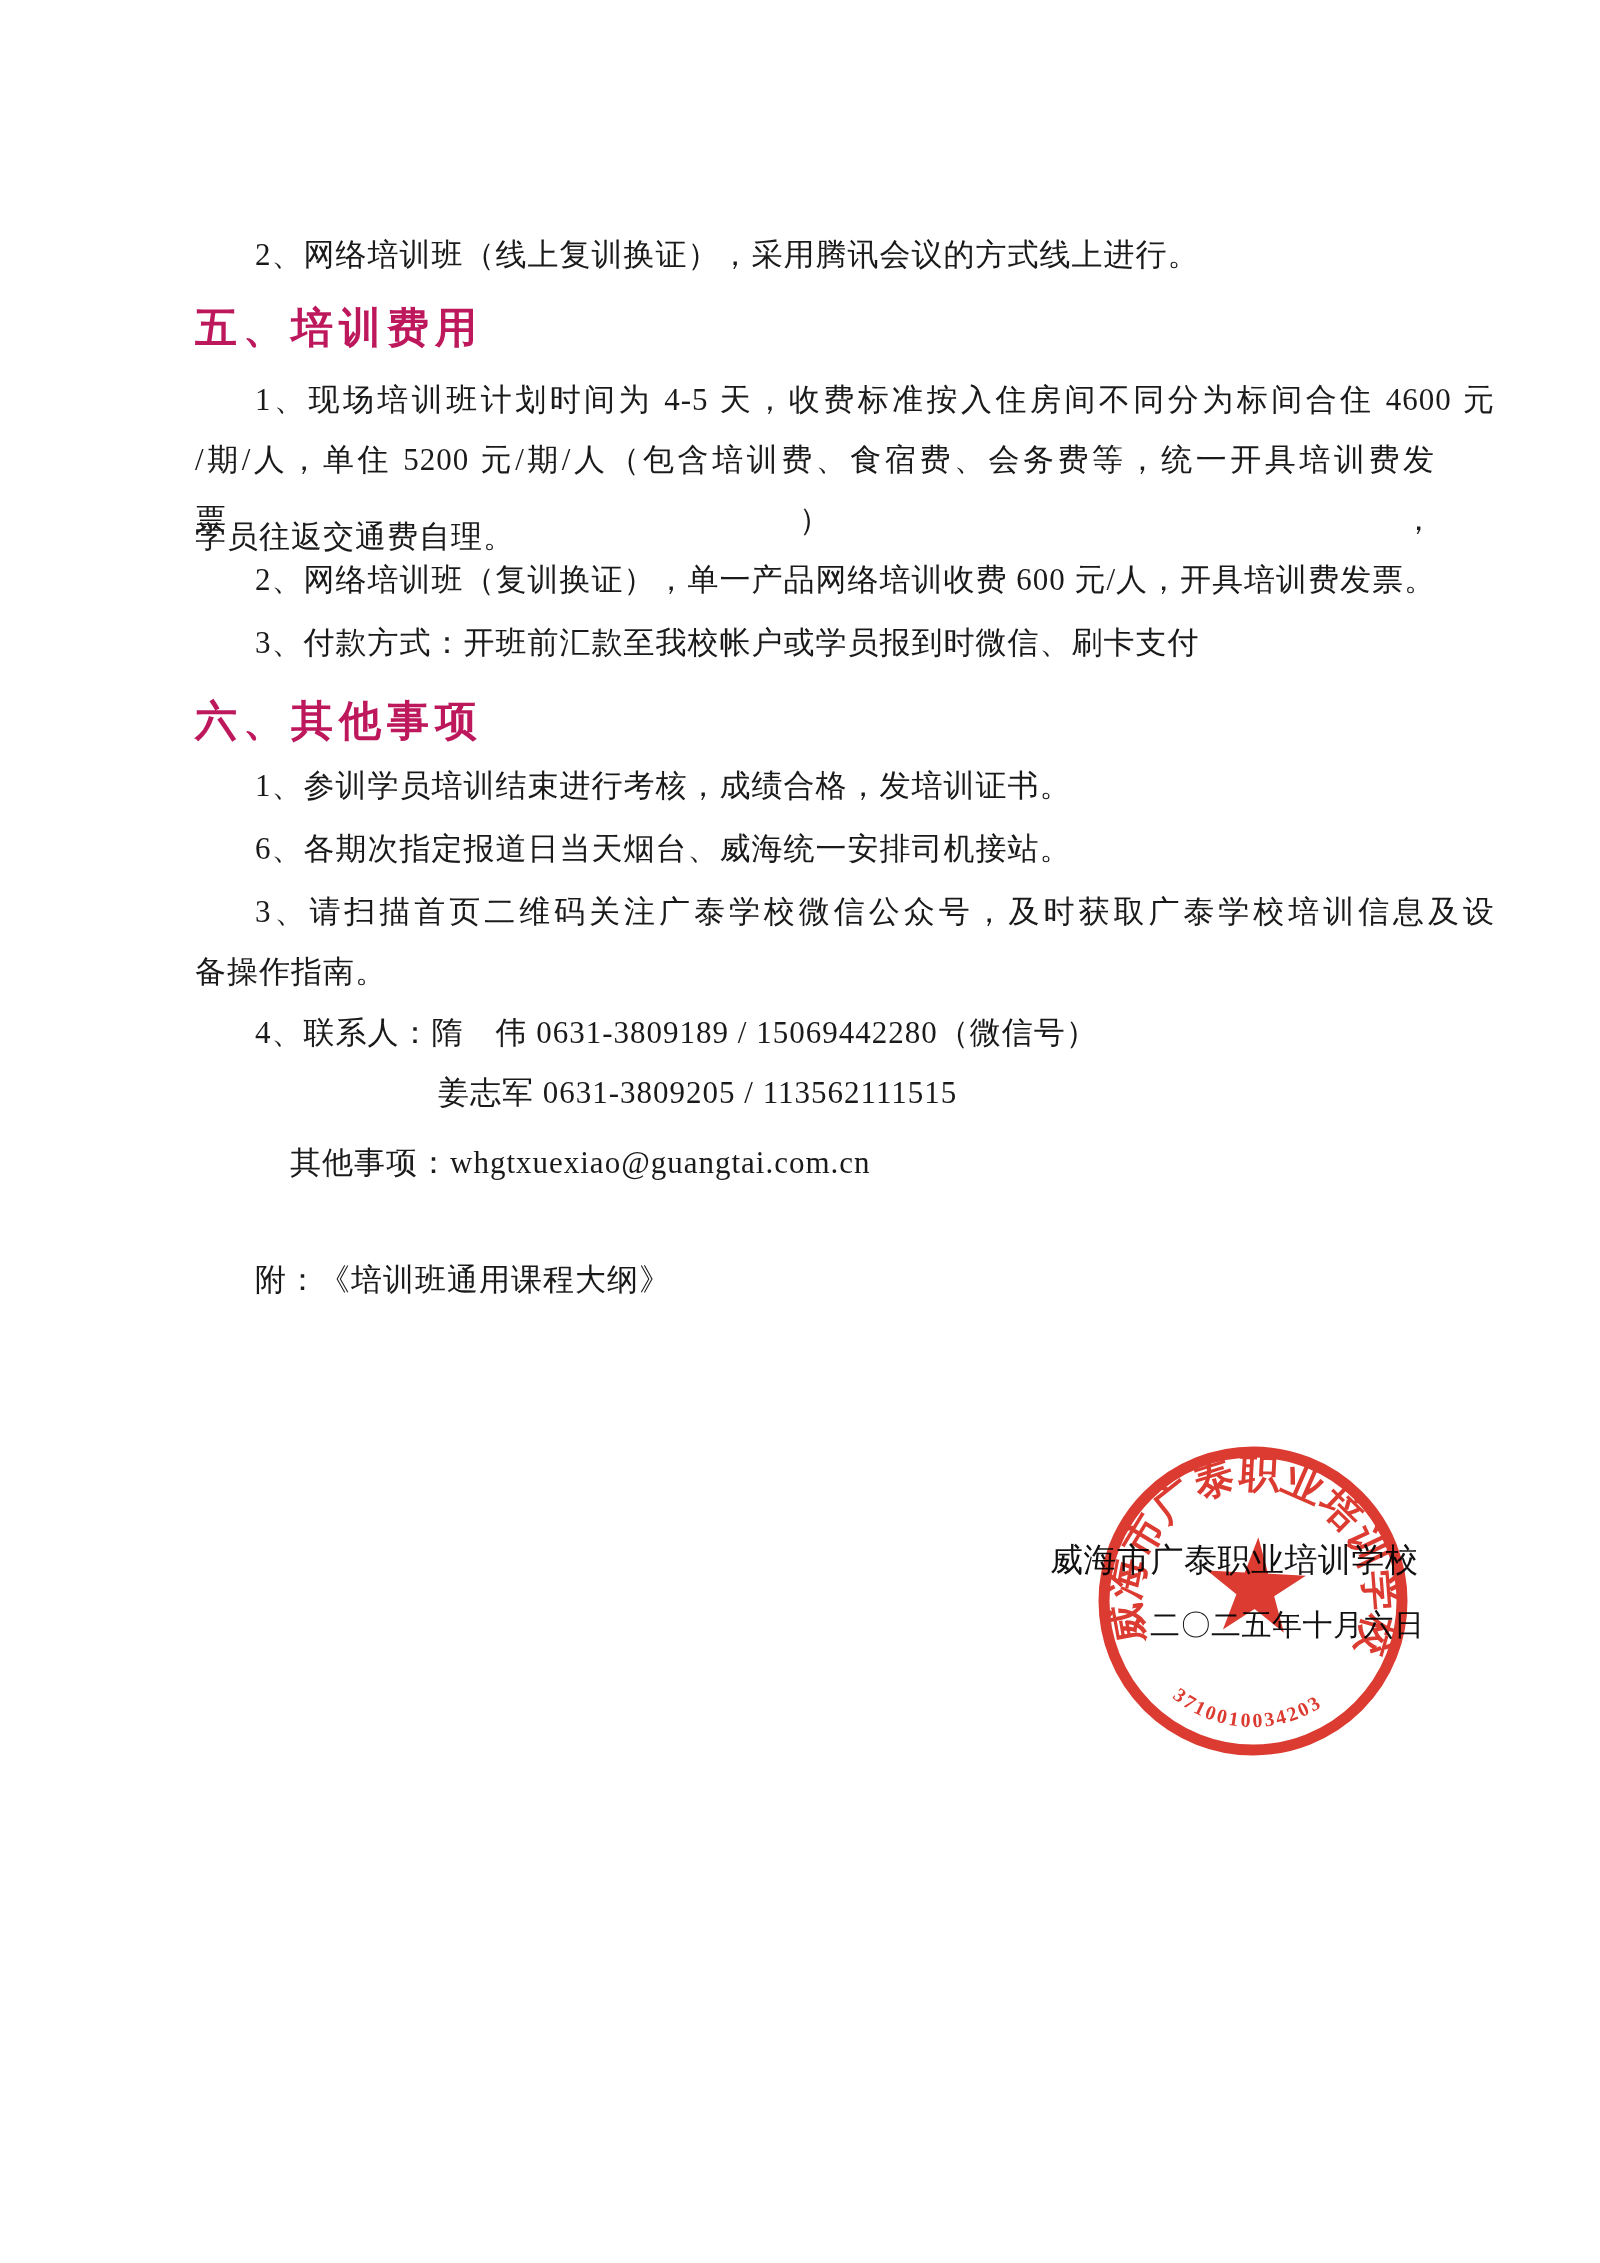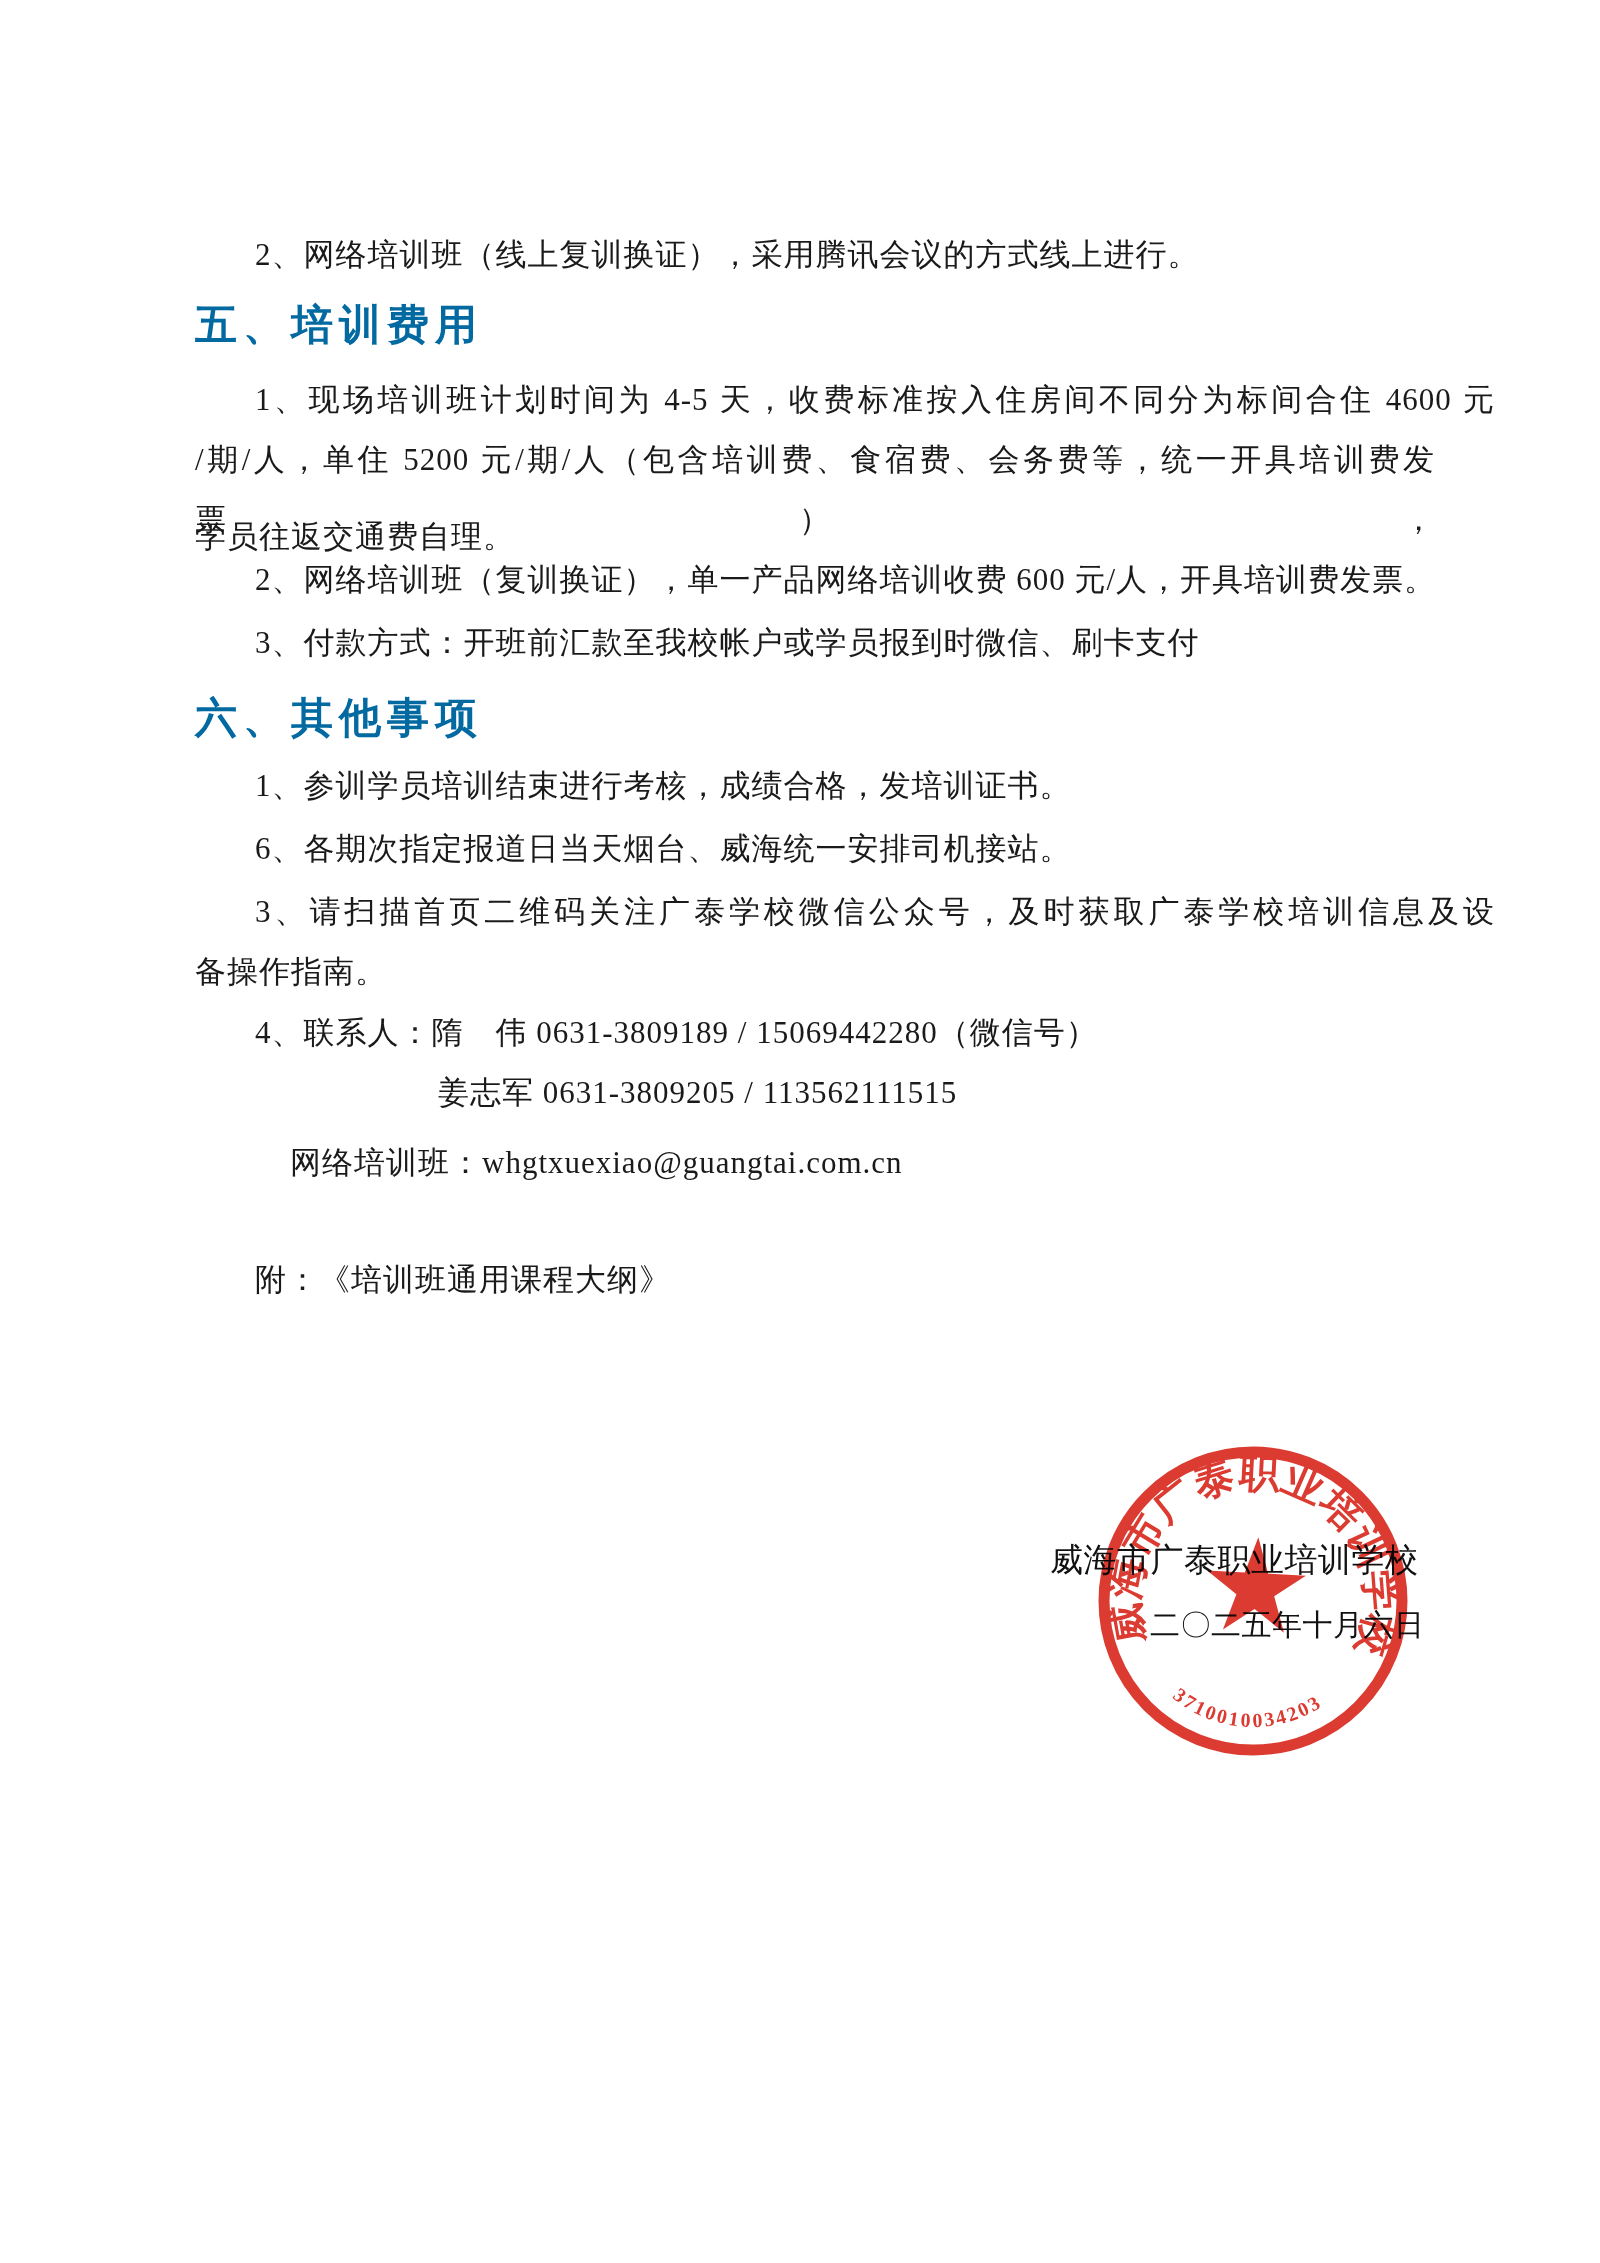--- a/index.html
+++ b/index.html
@@ -26,26 +26,26 @@
   .pad95  { padding-left: 95px; }
   .fill {
     white-space: normal;
     text-align: justify;
     text-align-last: justify;
   }
   .heading {
     position: absolute;
     left: 195px;
     margin: 0;
-    font-family: Liberation Mono, monospace;
+    font-family: Liberation Serif, serif;
     font-weight: bold;
     font-size: 42px;
     line-height: 64px;
     letter-spacing: 6px;
-    color: #0369a1;
+    color: #be185d;
   }
   .sig-org {
     position: absolute;
     left: 1050px; top: 1538px;
     font-size: 33px;
     line-height: 44px;
     letter-spacing: 0.5px;
     color: #111;
     white-space: nowrap;
   }
@@ -83,21 +83,21 @@
   <div class="line indent" style="top:613px">3、付款方式：开班前汇款至我校帐户或学员报到时微信、刷卡支付</div>
 
   <h2 class="heading" style="top:689px">六、其他事项</h2>
 
   <div class="line indent" style="top:756px">1、参训学员培训结束进行考核，成绩合格，发培训证书。</div>
   <div class="line indent" style="top:819px">6、各期次指定报道日当天烟台、威海统一安排司机接站。</div>
   <div class="line indent fill" style="top:882px">3、请扫描首页二维码关注广泰学校微信公众号，及时获取广泰学校培训信息及设</div>
   <div class="line" style="top:942px">备操作指南。</div>
   <div class="line indent" style="top:1003px">4、联系人：隋　伟 0631-3809189 / 15069442280（微信号）</div>
   <div class="line pad243" style="top:1063px">姜志军 0631-3809205 / 113562111515</div>
-  <div class="line pad95" style="top:1133px">网络培训班：whgtxuexiao@guangtai.com.cn</div>
+  <div class="line pad95" style="top:1133px">其他事项：whgtxuexiao@guangtai.com.cn</div>
   <div class="line indent" style="top:1250px">附：《培训班通用课程大纲》</div>
 
   <div class="sig-org">威海市广泰职业培训学校</div>
   <div class="sig-date">二〇二五年十月六日</div>
 
   <svg class="seal" viewBox="-168 -168 336 336" aria-hidden="true">
     <defs>
       <path id="ringPath" d="M -103.3 48.2 A 114 114 0 1 1 103.3 48.2" fill="none"></path>
       <path id="serialPath" d="M -77.6 99.3 A 126 126 0 0 0 77.6 99.3" fill="none"></path>
     </defs>

